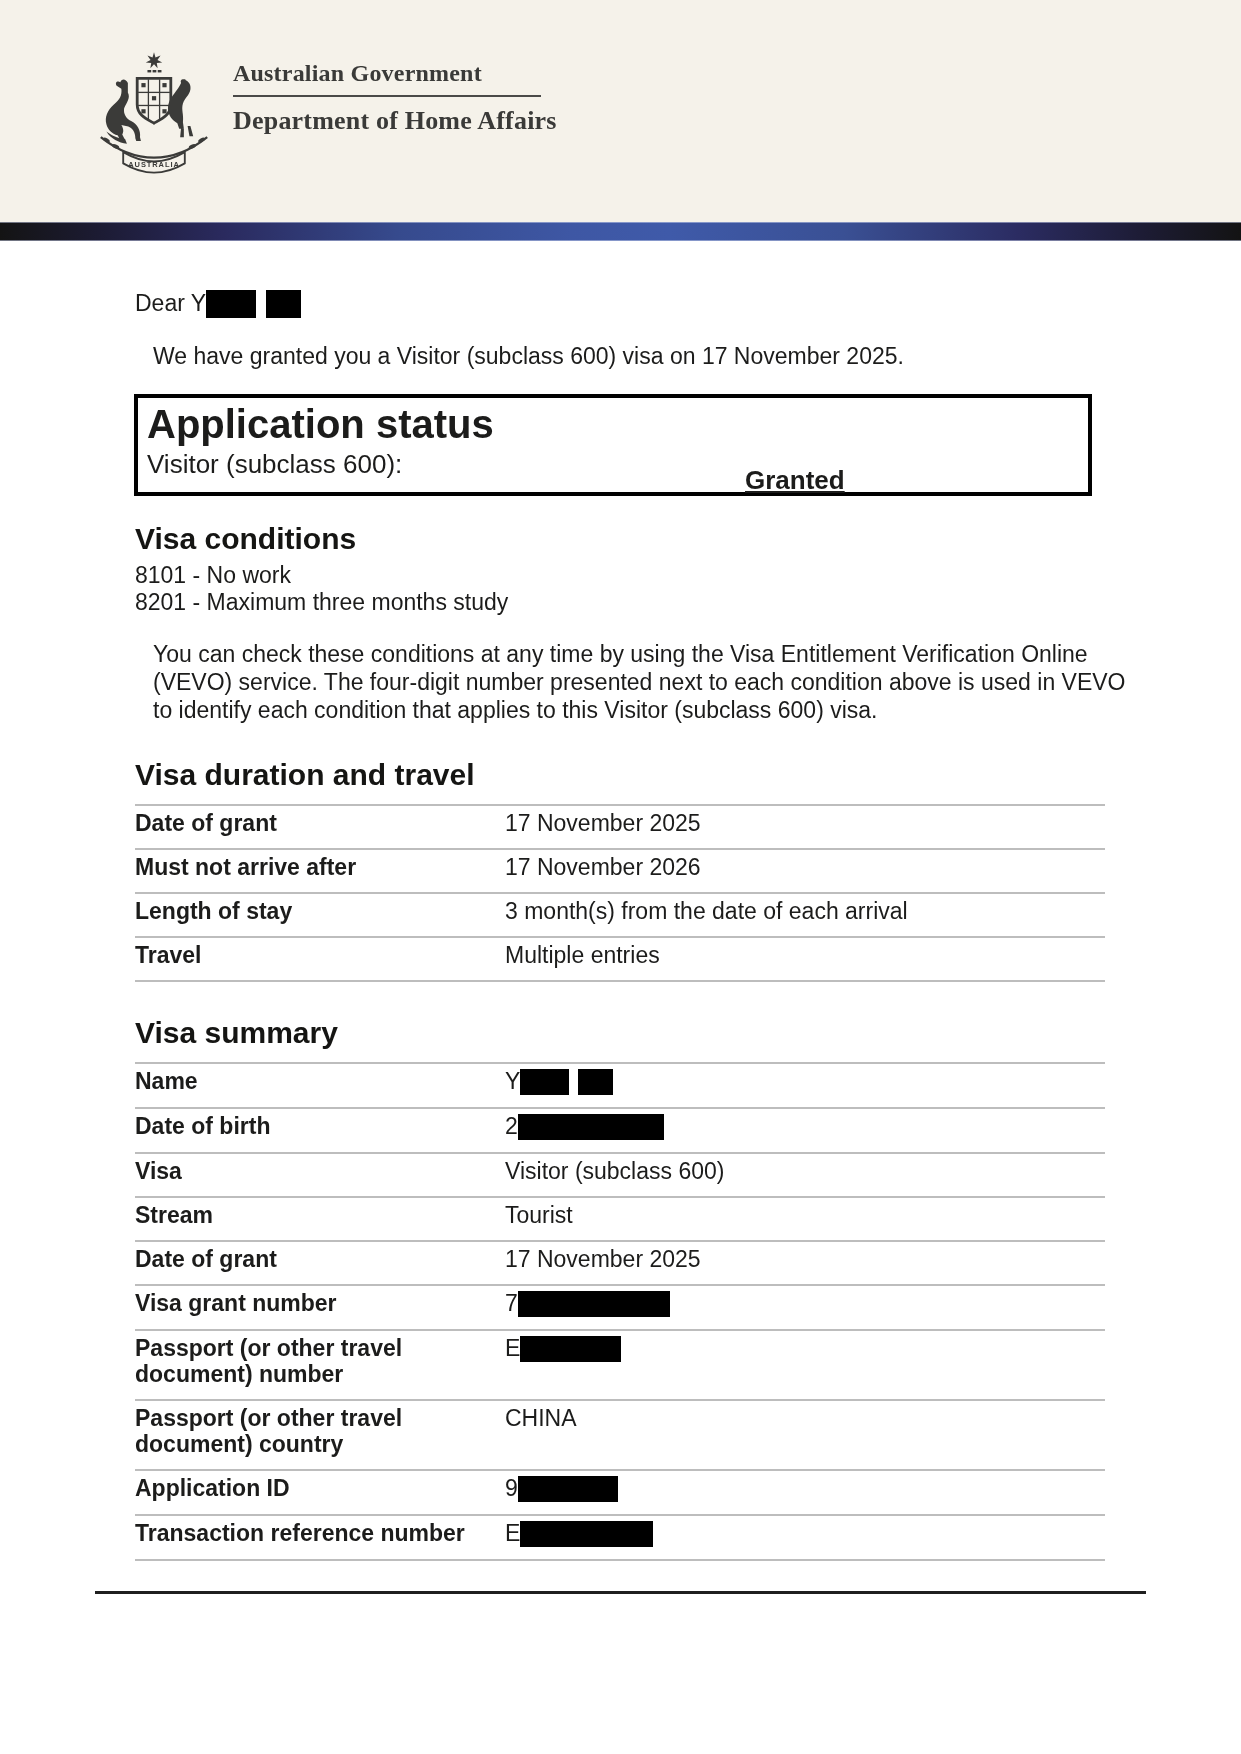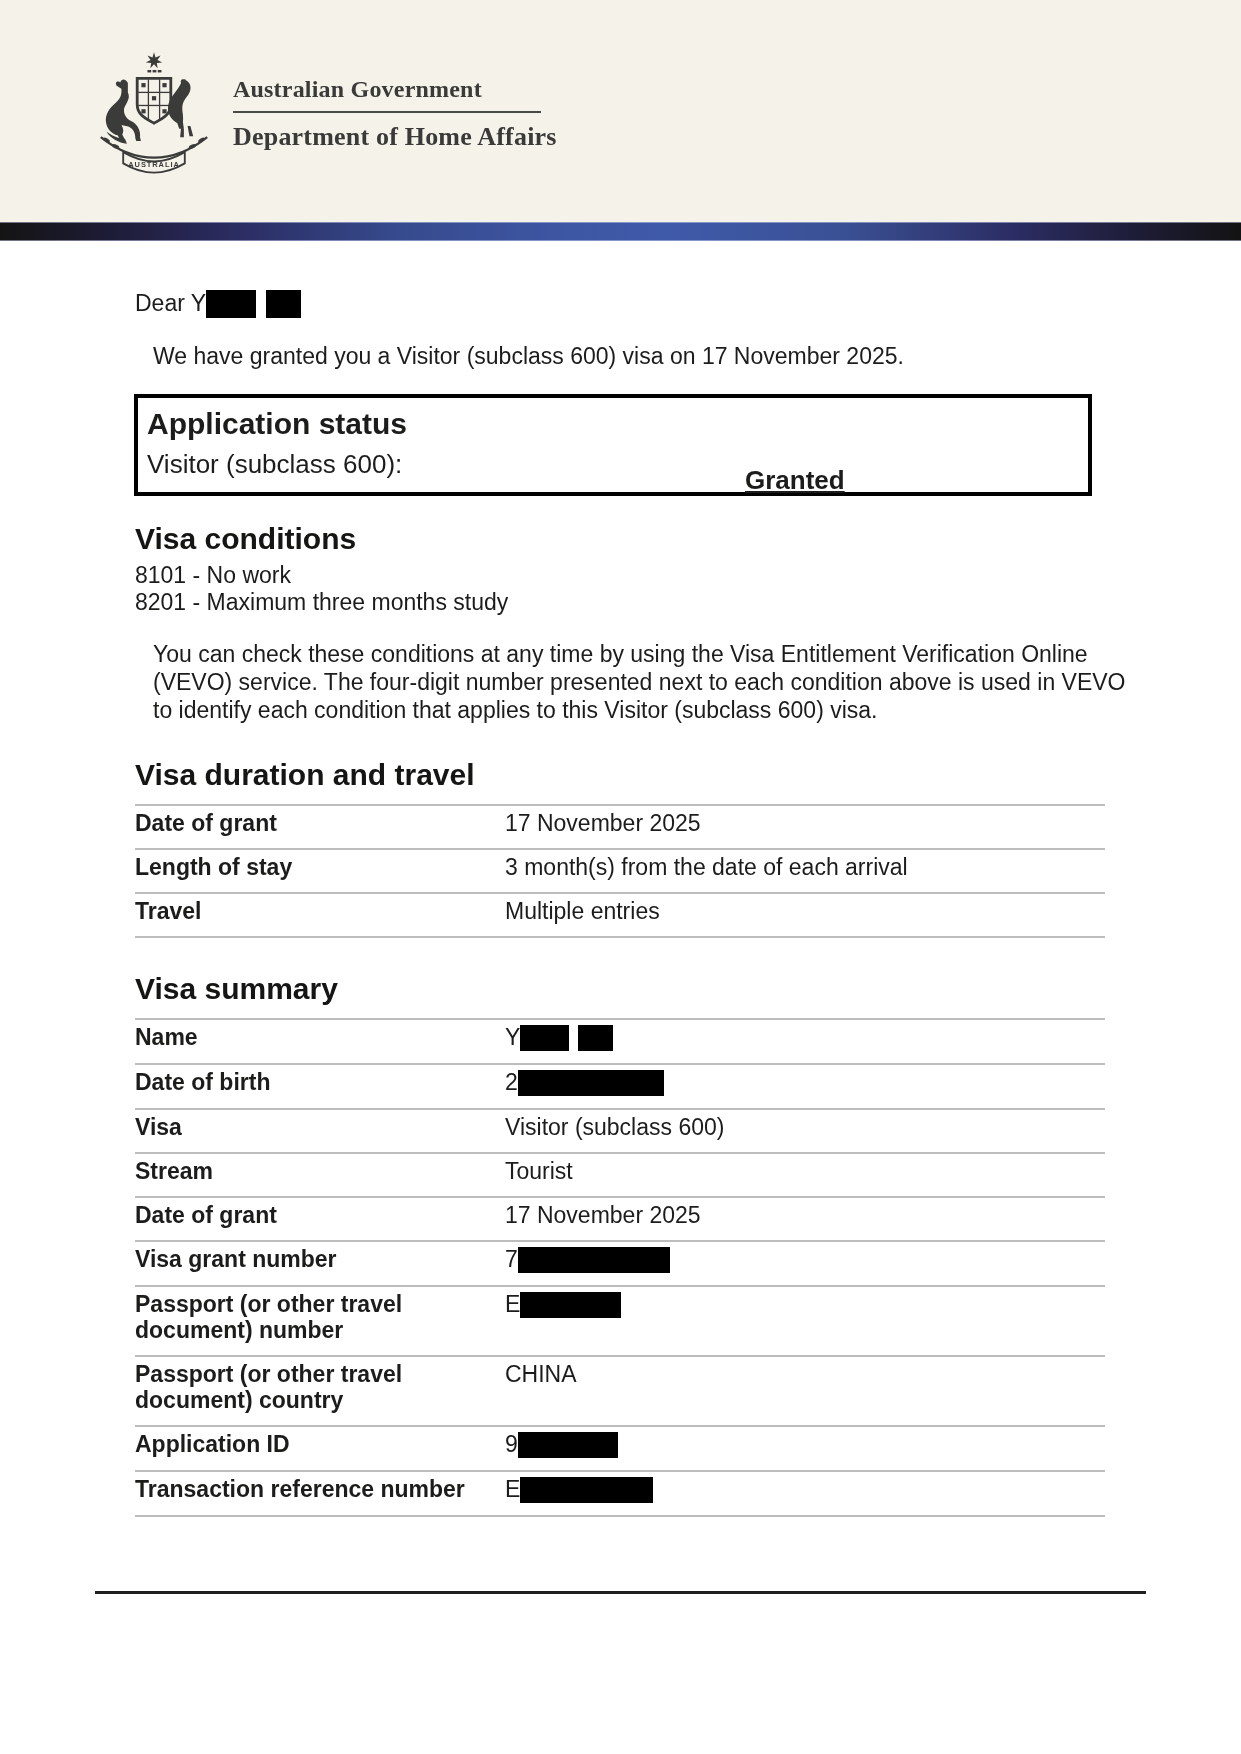--- a/index.html
+++ b/index.html
@@ -14,21 +14,21 @@
 
   
   .letterhead {
     position:absolute; top:0; left:0; width:1241px; height:222px;
     background:#f5f2ea;
   }
   .crest {
     position:absolute; left:84px; top:46px; width:140px; height:132px;
   }
   .crest svg { width:100%; height:100%; }
-  .letterhead-text { position:absolute; left:233px; top:76px; }
+  .letterhead-text { position:absolute; left:233px; top:60px; }
   .gov-name {
     font-family:"Liberation Serif", serif; font-weight:bold;
     font-size:24px; color:#3a3a38; letter-spacing:0.2px;
   }
   .lh-divider { width:308px; height:2px; background:#4a4a48; margin:8px 0 9px 0; }
   .dept-name {
     font-family:"Liberation Serif", serif; font-weight:bold;
     font-size:26px; color:#3a3a38; letter-spacing:0.2px;
   }
   .band {
@@ -57,21 +57,21 @@
 
   
   .status-box {
     box-sizing:border-box;
     margin-top:24px; margin-left:-1px;
     width:958px;
     border:4px solid #000;
     padding:8px 0 12px 9px;
     position:relative;
   }
-  .status-title { font-size:30px; font-weight:bold; line-height:36px; }
+  .status-title { font-size:40px; font-weight:bold; line-height:36px; }
   .status-row { position:relative; font-size:26px; line-height:32px; margin-top:6px; }
   .status-granted { position:absolute; left:598px; top:16px; font-weight:bold;text-decoration:underline; }
 
   h2.section-heading {
     font-size:30px; line-height:34px; font-weight:bold;
     margin:26px 0 6px 0; color:#151513;
   }
   h2.table-heading { margin:34px 0 12px 0; }
 
   .cond-line { line-height:27px; }
@@ -166,20 +166,24 @@
 
   <h2 class="section-heading table-heading">Visa duration and travel</h2>
 
   <table class="kv">
     <tbody>
       <tr>
         <td class="kv-label">Date of grant</td>
         <td>17 November 2025</td>
       </tr>
       <tr>
+        <td class="kv-label">Must not arrive after</td>
+        <td>17 November 2026</td>
+      </tr>
+      <tr>
         <td class="kv-label">Length of stay</td>
         <td>3 month(s) from the date of each arrival</td>
       </tr>
       <tr>
         <td class="kv-label">Travel</td>
         <td>Multiple entries</td>
       </tr>
     </tbody>
   </table>
 

